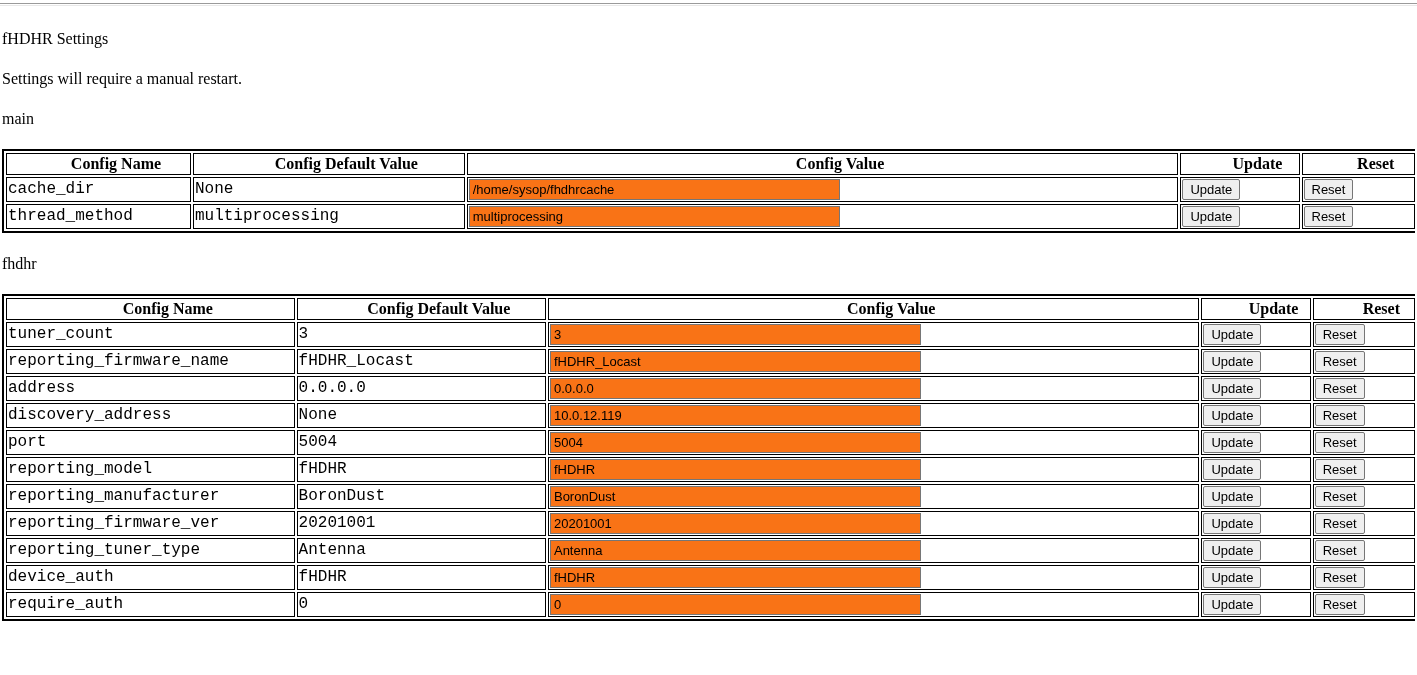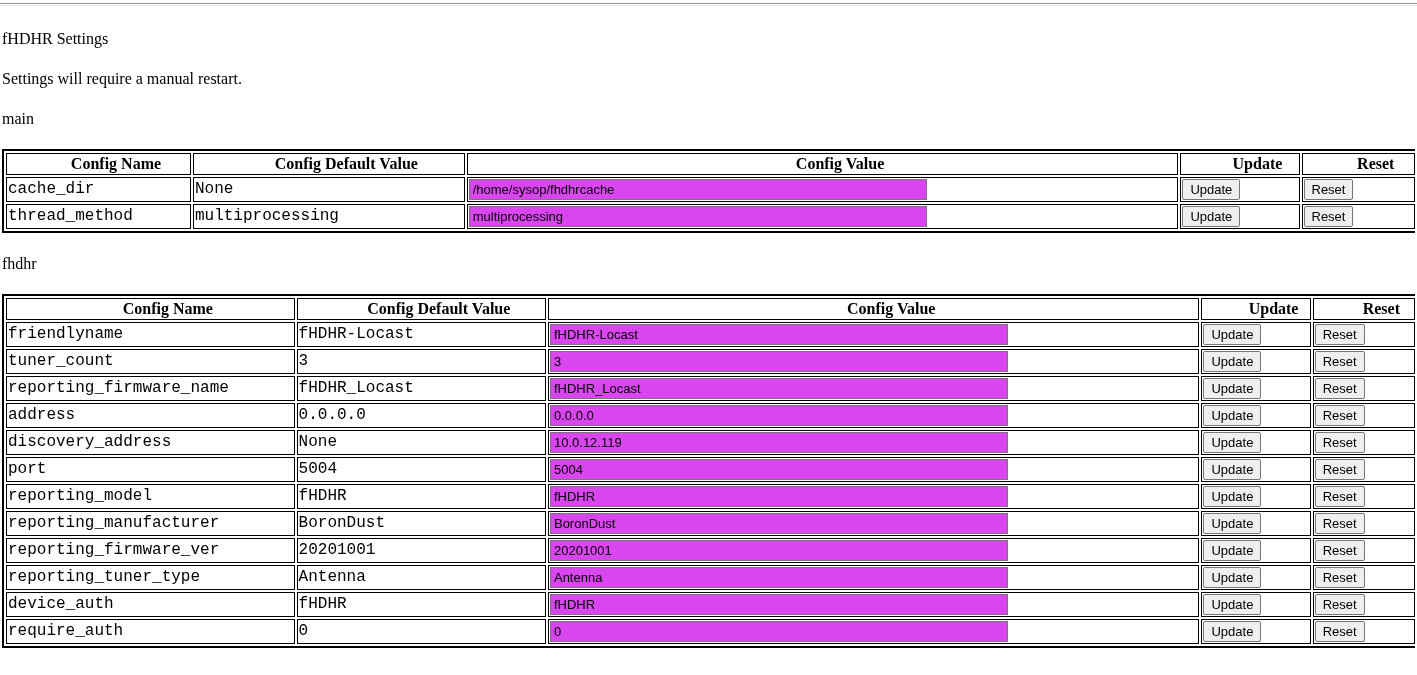--- a/index.html
+++ b/index.html
@@ -44,26 +44,26 @@
     font-family: "Liberation Serif", serif;
     padding-left: 36px;
   }
   td.cell-text {
     padding-left: 2px;
     line-height: 21px;
     font-family: Liberation Mono, monospace;
   }
   td.cell-btn { padding-left: 4px; }
   .cfg-input {
-    width: 458px;
+    width: 371px;
     max-width: 97%;
     height: 21px;
     box-sizing: border-box;
     border: 1px solid #767676;
-    background: #d946ef;
+    background: #f97316;
     color: #000;
     font-family: "Liberation Sans", sans-serif;
     font-size: 13px;
     padding: 1px 3px;
     vertical-align: middle;
   }
   .btn {
     font-family: "Liberation Sans", sans-serif;
     font-size: 13px;
     color: #000;
@@ -140,27 +140,20 @@
     </colgroup>
   <tbody>
       <tr>
         <th>Config Name</th>
         <th>Config Default Value</th>
         <th>Config Value</th>
         <th>Update</th>
         <th>Reset</th>
       </tr>
       <tr>
-        <td class="cell-text">friendlyname</td>
-        <td class="cell-text">fHDHR-Locast</td>
-        <td><input type="text" class="cfg-input" value="fHDHR-Locast" style=""></td>
-        <td class="cell-btn"><button class="btn">Update</button></td>
-        <td class="cell-btn"><button class="btn">Reset</button></td>
-      </tr>
-      <tr>
         <td class="cell-text">tuner_count</td>
         <td class="cell-text">3</td>
         <td><input type="text" class="cfg-input" value="3" style=""></td>
         <td class="cell-btn"><button class="btn">Update</button></td>
         <td class="cell-btn"><button class="btn">Reset</button></td>
       </tr>
       <tr>
         <td class="cell-text">reporting_firmware_name</td>
         <td class="cell-text">fHDHR_Locast</td>
         <td><input type="text" class="cfg-input" value="fHDHR_Locast" style=""></td>

